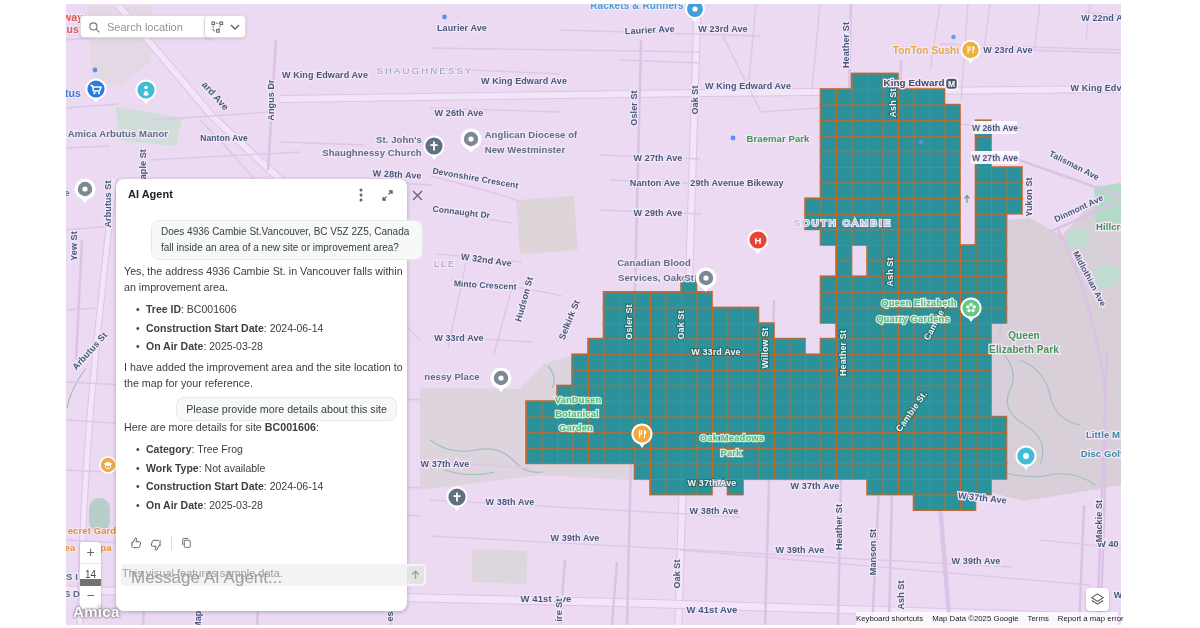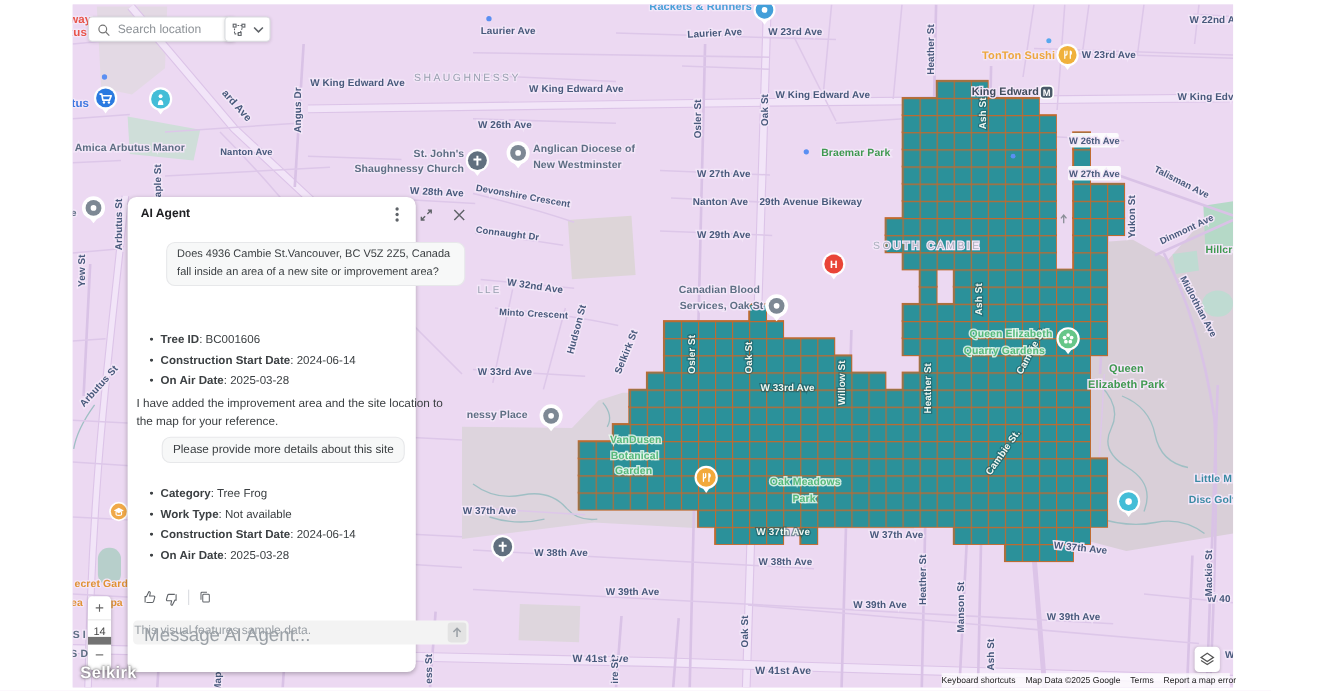--- a/index.html
+++ b/index.html
@@ -479,21 +479,21 @@
       <path d="M3.2,3.2 H11.3 M3.2,3.2 V10.8 M3.2,10.8 H7.6 M11.3,3.2 L7.9,10.8" stroke="#5f6368" stroke-width="1" fill="none" stroke-dasharray="1.6 1.1"></path>
       <rect x="2" y="2" width="2.6" height="2.6" fill="#fff" stroke="#5f6368" stroke-width="1"></rect>
       <rect x="10" y="2" width="2.6" height="2.6" fill="#fff" stroke="#5f6368" stroke-width="1"></rect>
       <rect x="6.6" y="9.6" width="2.6" height="2.6" fill="#fff" stroke="#5f6368" stroke-width="1"></rect>
     </svg>
   <svg class="abs" style="left:25px;top:8px" width="10" height="7" viewBox="0 0 10 7">
       <path d="M1,1 L5,5 L9,1" stroke="#5f6368" stroke-width="1.4" fill="none"></path>
     </svg>
 </div>
 
-<div class="abs" style="left:116px;top:179px;width:262px;height:432px;background:#fff;border-radius:8px;box-shadow:0 1px 4px rgba(0,0,0,0.25);color:#3c4043">
+<div class="abs" style="left:116px;top:179px;width:291px;height:432px;background:#fff;border-radius:8px;box-shadow:0 1px 4px rgba(0,0,0,0.25);color:#3c4043">
 
   <div class="abs" style="left:12px;top:9px;font-size:11px;font-weight:700;color:#202124">AI Agent</div>
 
   <svg class="abs" style="left:243px;top:9px" width="4" height="14" viewBox="0 0 4 14">
       <g fill="#5f6368">
         <circle cx="2" cy="2" r="1.5"></circle>
         <circle cx="2" cy="7" r="1.5"></circle>
         <circle cx="2" cy="12" r="1.5"></circle>
       </g>
     </svg>
@@ -504,31 +504,33 @@
         <path d="M4.5,6.5 L1,10 M1,7 v3 h3"></path>
       </g>
     </svg>
 
   <svg class="abs" style="left:295.5px;top:10.5px" width="11" height="11" viewBox="0 0 11 11">
       <path d="M1,1 L10,10 M10,1 L1,10" stroke="#5f6368" stroke-width="1.3"></path>
     </svg>
 
   <div class="abs" style="left:35px;top:41px;width:272px;background:#f7f8f8;border:1px solid #e7e8ea;border-radius:8px;padding:3px 0 3px 9px;font-size:10px;line-height:16px;white-space:nowrap">Does 4936 Cambie St.Vancouver, BC V5Z 2Z5, Canada<br>fall inside an area of a new site or improvement area?</div>
 
+  <div class="abs" style="left:8px;top:84px;width:300px;font-size:10.7px;line-height:16px">Yes, the address 4936 Cambie St. in Vancouver falls within<br>an improvement area.</div>
 
   <div class="abs" style="left:8px;top:121px;width:300px;font-size:10.5px;line-height:18.5px">
     <div style="padding-left:22px"><span style="position:absolute;left:12px">•</span><b>Tree ID</b>: BC001606</div>
     <div style="padding-left:22px"><span style="position:absolute;left:12px">•</span><b>Construction Start Date</b>: 2024-06-14</div>
     <div style="padding-left:22px"><span style="position:absolute;left:12px">•</span><b>On Air Date</b>: 2025-03-28</div>
   </div>
 
   <div class="abs" style="right:10px;top:218px;background:#f7f8f8;border:1px solid #e7e8ea;border-radius:8px;padding:3px 9px;font-size:10.7px;line-height:16px;white-space:nowrap">Please provide more details about this site</div>
 
   <div class="abs" style="left:8px;top:180px;width:300px;font-size:10.7px;line-height:16px">I have added the improvement area and the site location to<br>the map for your reference.</div>
 
+  <div class="abs" style="left:8px;top:240px;width:300px;font-size:10.7px;line-height:16px">Here are more details for site <b>BC001606</b>:</div>
 
   <div class="abs" style="left:8px;top:261px;width:300px;font-size:10.5px;line-height:18.5px">
     <div style="padding-left:22px"><span style="position:absolute;left:12px">•</span><b>Category</b>: Tree Frog</div>
     <div style="padding-left:22px"><span style="position:absolute;left:12px">•</span><b>Work Type</b>: Not available</div>
     <div style="padding-left:22px"><span style="position:absolute;left:12px">•</span><b>Construction Start Date</b>: 2024-06-14</div>
     <div style="padding-left:22px"><span style="position:absolute;left:12px">•</span><b>On Air Date</b>: 2025-03-28</div>
   </div>
 
   <svg class="abs" style="left:13px;top:357px" width="14" height="14" viewBox="0 0 24 24">
       <path d="M5,10 v10 M5,11 h2 l4,-8 c1.5,0 2.3,1 2,2.5 L12,10 h6.5 c1,0 1.8,1 1.5,2 l-1.8,6.5 c-0.3,1-1,1.5-2,1.5 H7" stroke="#5f6368" stroke-width="1.7" fill="none" stroke-linejoin="round"></path>
@@ -555,21 +557,21 @@
 
   <div class="abs" style="left:6px;top:388px;font-size:11px;color:#9aa0a6">This visual features sample data.</div>
 </div>
 
 <div class="abs" style="left:80px;top:542px;width:21px;height:67px;background:#fff;border-radius:4px;box-shadow:0 1px 3px rgba(0,0,0,0.2);text-align:center">
   <div style="height:22px;border-bottom:1px solid #e8e8e8;font-size:14px;color:#666;line-height:21px">+</div>
   <div style="height:22px;border-bottom:7px solid #737373;font-size:10px;color:#444;line-height:22px">14</div>
   <div style="height:21px;font-size:14px;color:#666;line-height:19px">−</div>
 </div>
 
-<div class="abs" style="left:73px;top:603px;font-size:15px;font-weight:700;color:#fff;letter-spacing:0.3px;text-shadow:0 0 2px rgba(90,90,90,0.9),0 0 3px rgba(90,90,90,0.7)">Selkirk</div>
+<div class="abs" style="left:73px;top:603px;font-size:15px;font-weight:700;color:#fff;letter-spacing:0.3px;text-shadow:0 0 2px rgba(90,90,90,0.9),0 0 3px rgba(90,90,90,0.7)">Amica</div>
 
 <div class="abs" style="left:1086px;top:588px;width:23px;height:23px;background:#fff;border-radius:4px;box-shadow:0 1px 3px rgba(0,0,0,0.2)">
   <svg class="abs" style="left:4px;top:4px" width="15" height="15" viewBox="0 0 24 24">
       <path d="M12,3 L21,9 L12,15 L3,9 Z" fill="none" stroke="#565656" stroke-width="1.8"></path>
       <path d="M3,13.5 L12,19.5 L21,13.5" fill="none" stroke="#565656" stroke-width="1.8"></path>
     </svg>
 </div>
 
 <div class="abs" style="left:856px;top:612px;width:262px;height:13px;background:rgba(255,255,255,0.78);font-size:7.8px;color:#222;white-space:nowrap;text-align:right;line-height:13px">
   <span style="margin-right:9px">Keyboard shortcuts</span><span style="margin-right:9px">Map Data ©2025 Google</span><span style="margin-right:9px">Terms</span><span style="margin-right:3px">Report a map error</span>

